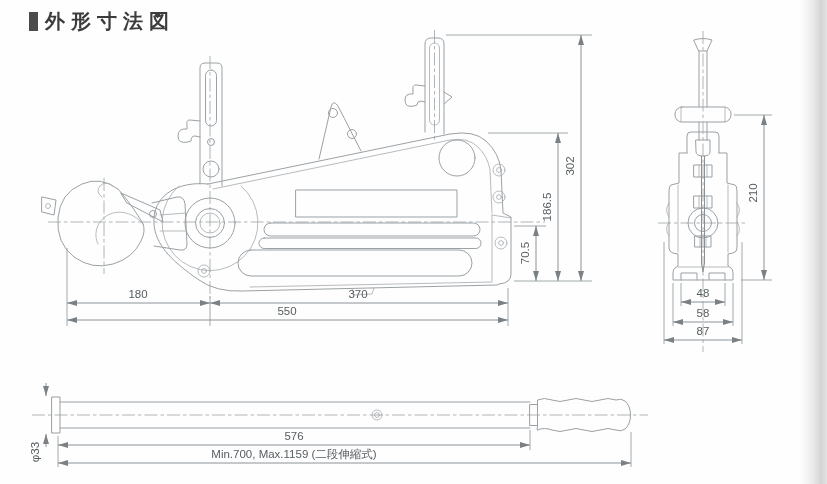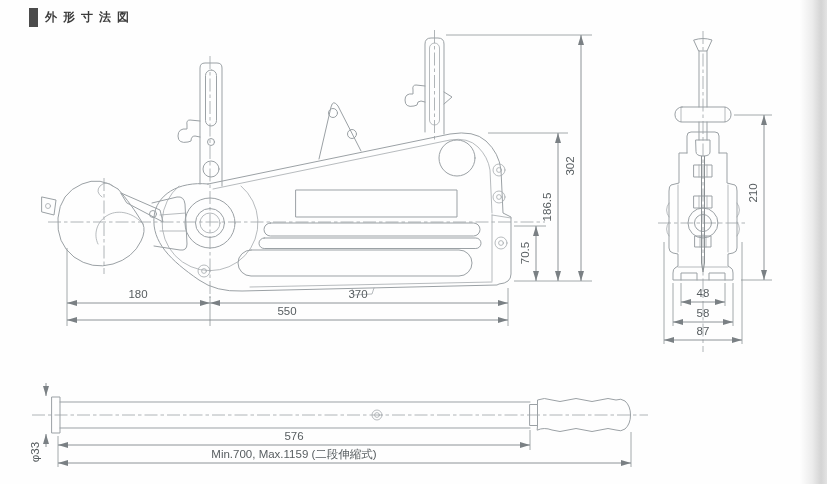--- a/index.html
+++ b/index.html
@@ -2,21 +2,21 @@
 <html><head>
 <meta charset="utf-8">
 <style>
   html,body{margin:0;padding:0;}
   body{background:#ffffff;font-family:"Liberation Sans","DejaVu Sans",sans-serif;}
   .page{position:relative;width:827px;height:484px;background:#fefefe;overflow:hidden;}
   .edge-shade{position:absolute;top:0;right:0;bottom:0;width:27px;
     background:linear-gradient(to right,rgba(255,255,255,0) 0%,#ececec 45%,#d4d4d4 78%,#e3e3e3 100%);}
   .title-row{position:absolute;left:29px;top:8px;display:flex;align-items:center;}
   .tbar{display:inline-block;width:9px;height:19px;background:#4b4b4b;margin-right:7px;}
-  h1.ttl{margin:0;font-size:12px;font-weight:bold;color:#3c3c3c;letter-spacing:6px;}
+  h1.ttl{margin:0;font-size:20px;font-weight:bold;color:#3c3c3c;letter-spacing:6px;}
   svg{position:absolute;left:0;top:0;}
   .g{stroke:#9ba1a5;fill:none;stroke-width:1;stroke-linecap:round;stroke-linejoin:round;}
   .g2{stroke:#a4aaad;fill:none;stroke-width:0.8;stroke-linecap:round;}
   .cl{stroke:#a7adb0;stroke-width:0.9;stroke-dasharray:13 3 3.5 3;fill:none;}
   .dim{stroke:#82888c;stroke-width:0.9;fill:none;}
   .ext{stroke:#8e9497;stroke-width:0.8;fill:none;}
   .rope{stroke:#8a9093;fill:none;stroke-width:1;}
   text.dt{font-size:11.5px;fill:#575d60;}
   text.dtm{font-size:11.5px;fill:#575d60;}
 </style>

